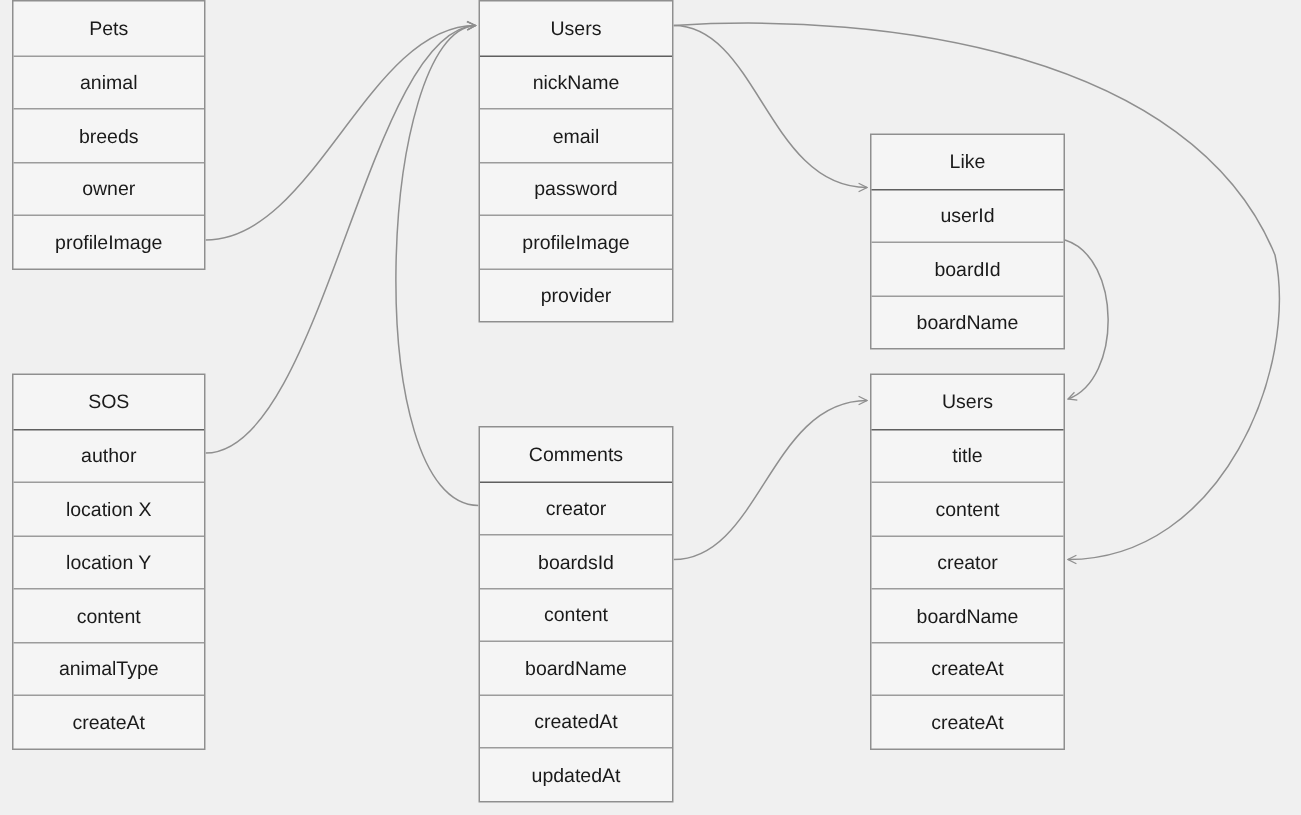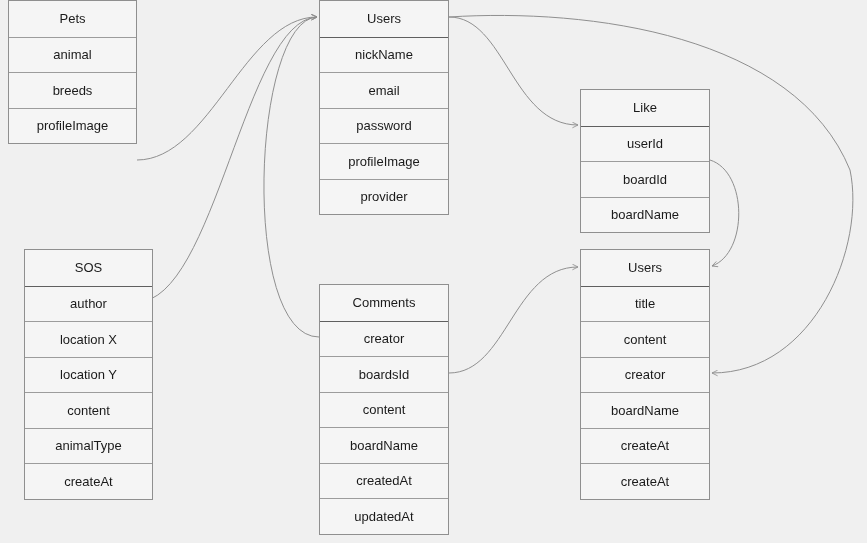--- a/index.html
+++ b/index.html
@@ -58,37 +58,38 @@
         <path d="M449,17 C590,8 795,35 850,170 C866,245 815,373 712,373" fill="none" stroke="#8f8f8f" stroke-width="1" marker-end="url(#arrow)"></path>
         <path d="M710,160 C748,172 748,253 712,266" fill="none" stroke="#8f8f8f" stroke-width="1" marker-end="url(#arrow)"></path>
         <path d="M449,373 C507,373 513,267 578,267" fill="none" stroke="#8f8f8f" stroke-width="1" marker-end="url(#arrow)"></path>
       </g>
   </svg>
 
 <div class="entity" style="left: 8px; top: 0px; width: 129px;">
       <div class="row hdr">Pets</div>
       <div class="row">animal</div>
       <div class="row">breeds</div>
+      <div class="row">owner</div>
       <div class="row">profileImage</div>
     </div>
     <div class="entity" style="left: 319px; top: 0px; width: 130px;">
       <div class="row hdr">Users</div>
       <div class="row after-hdr">nickName</div>
       <div class="row">email</div>
       <div class="row">password</div>
       <div class="row">profileImage</div>
       <div class="row">provider</div>
     </div>
     <div class="entity" style="left: 580px; top: 89px; width: 130px;">
       <div class="row hdr">Like</div>
       <div class="row after-hdr">userId</div>
       <div class="row">boardId</div>
       <div class="row">boardName</div>
     </div>
-    <div class="entity" style="left: 24px; top: 249px; width: 129px;">
+    <div class="entity" style="left: 8px; top: 249px; width: 129px;">
       <div class="row hdr">SOS</div>
       <div class="row after-hdr">author</div>
       <div class="row">location X</div>
       <div class="row">location Y</div>
       <div class="row">content</div>
       <div class="row">animalType</div>
       <div class="row">createAt</div>
     </div>
     <div class="entity" style="left: 319px; top: 284px; width: 130px;">
       <div class="row hdr">Comments</div>

